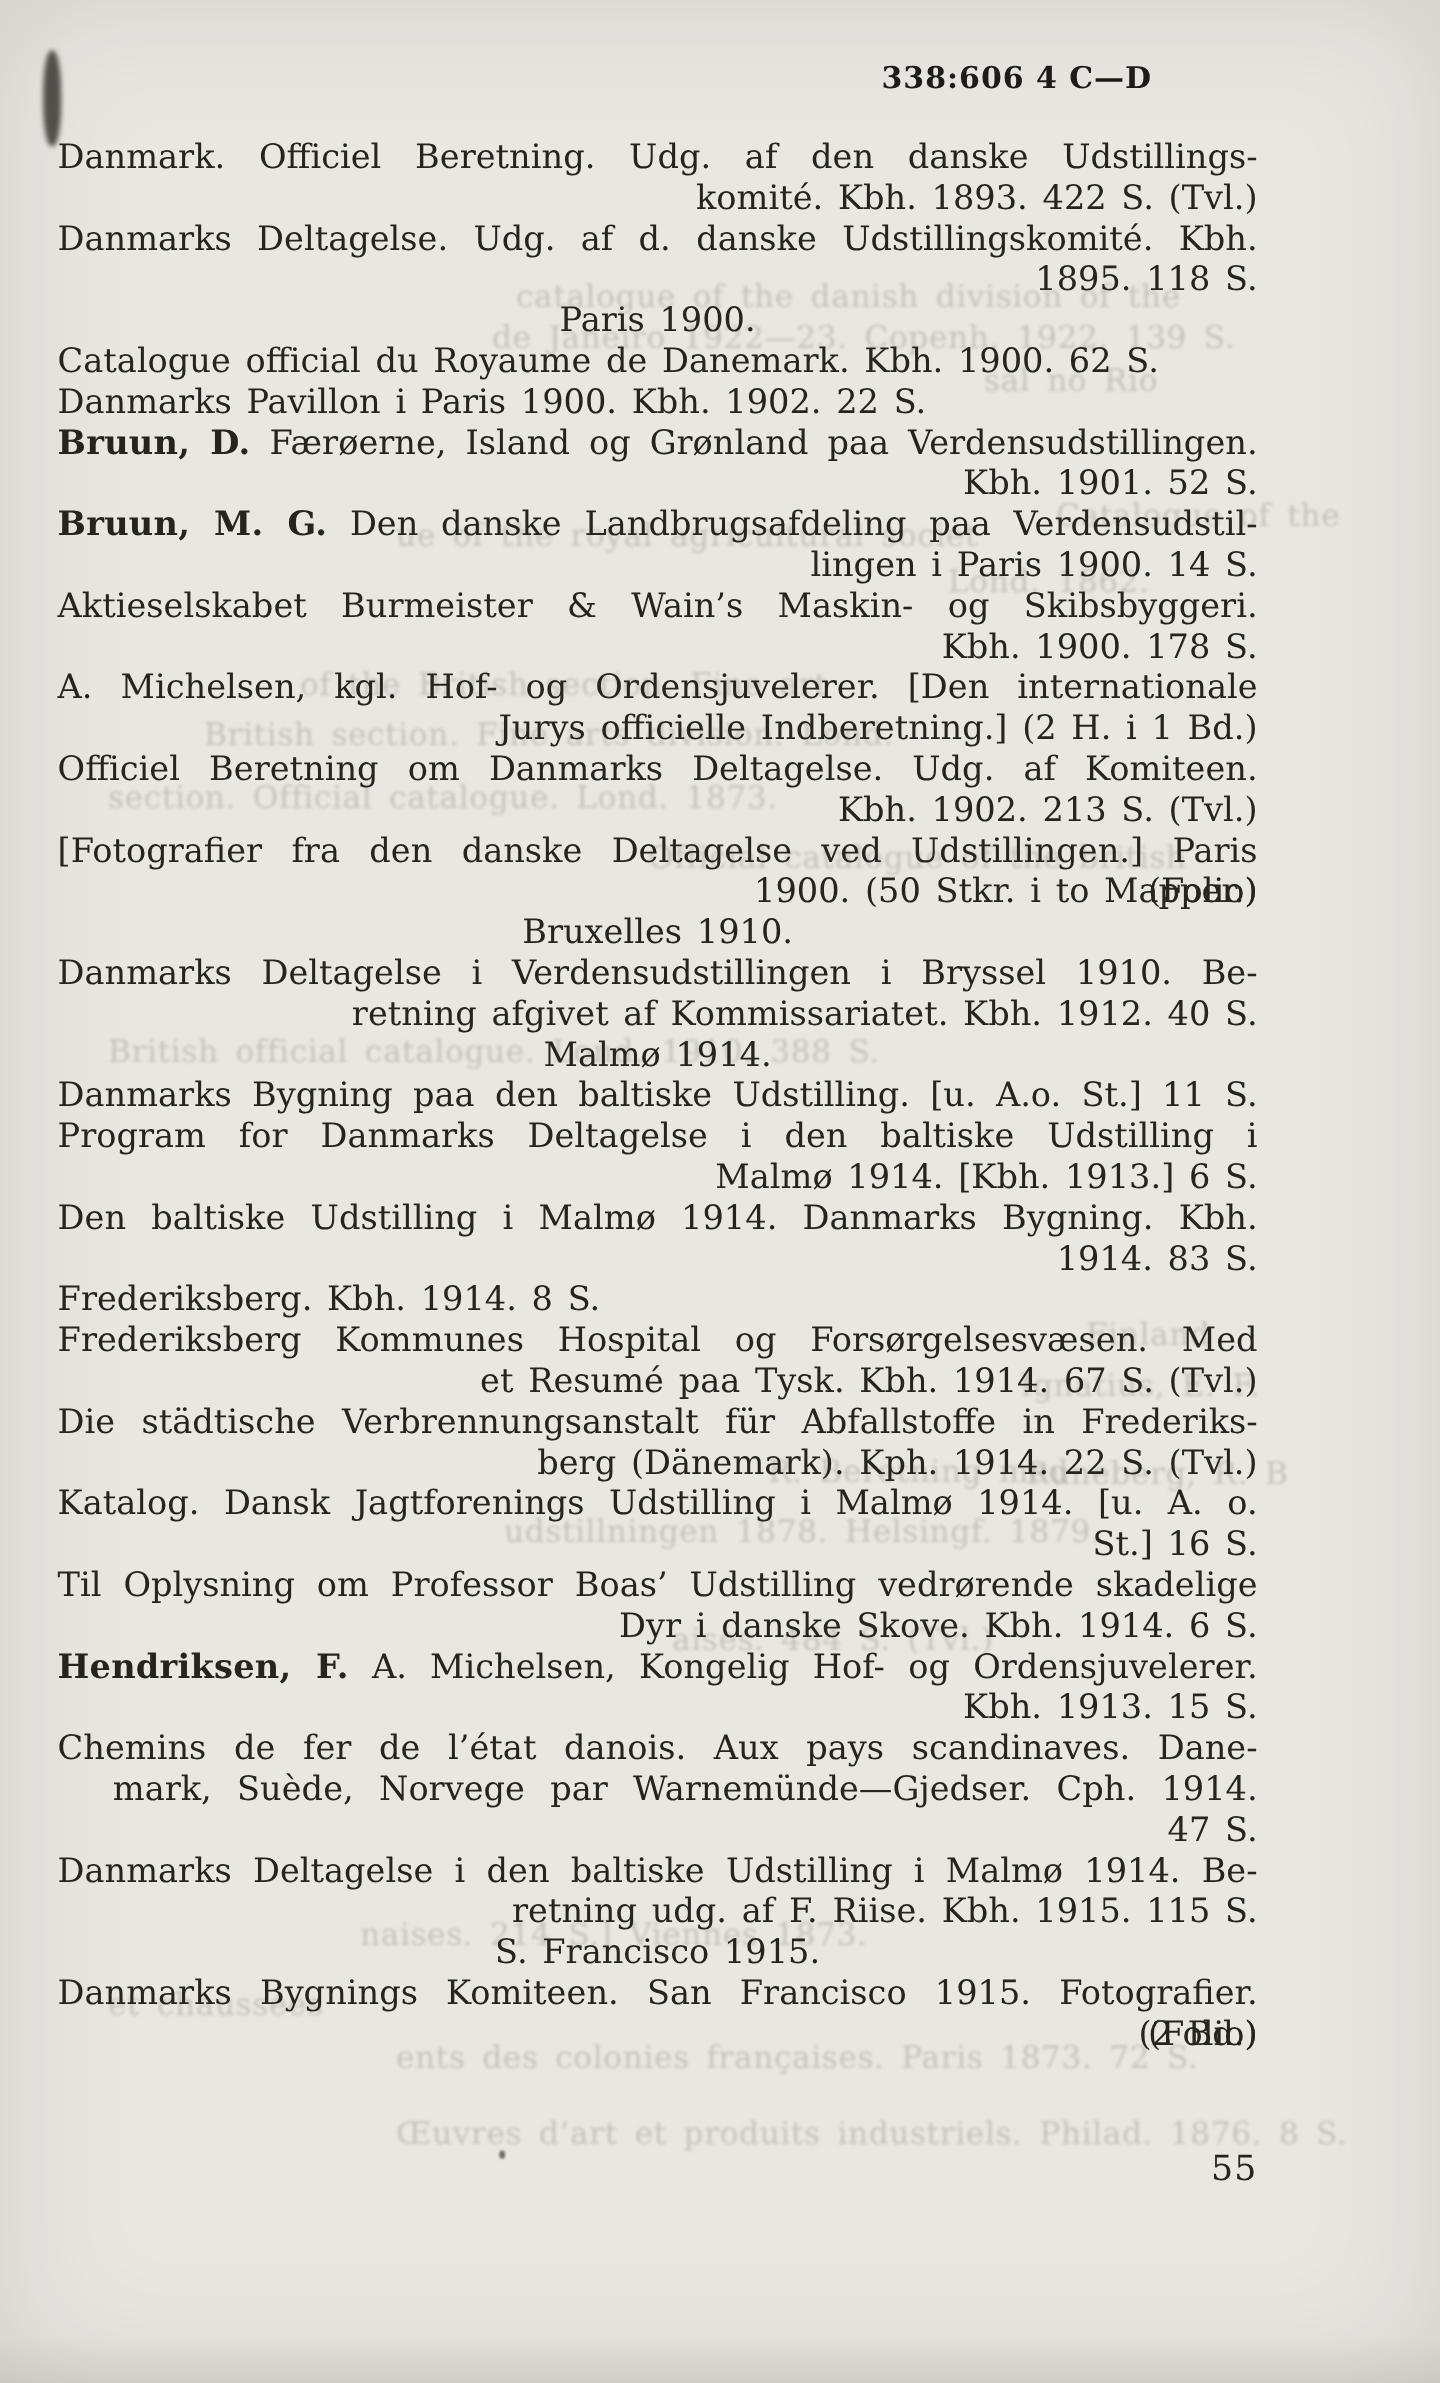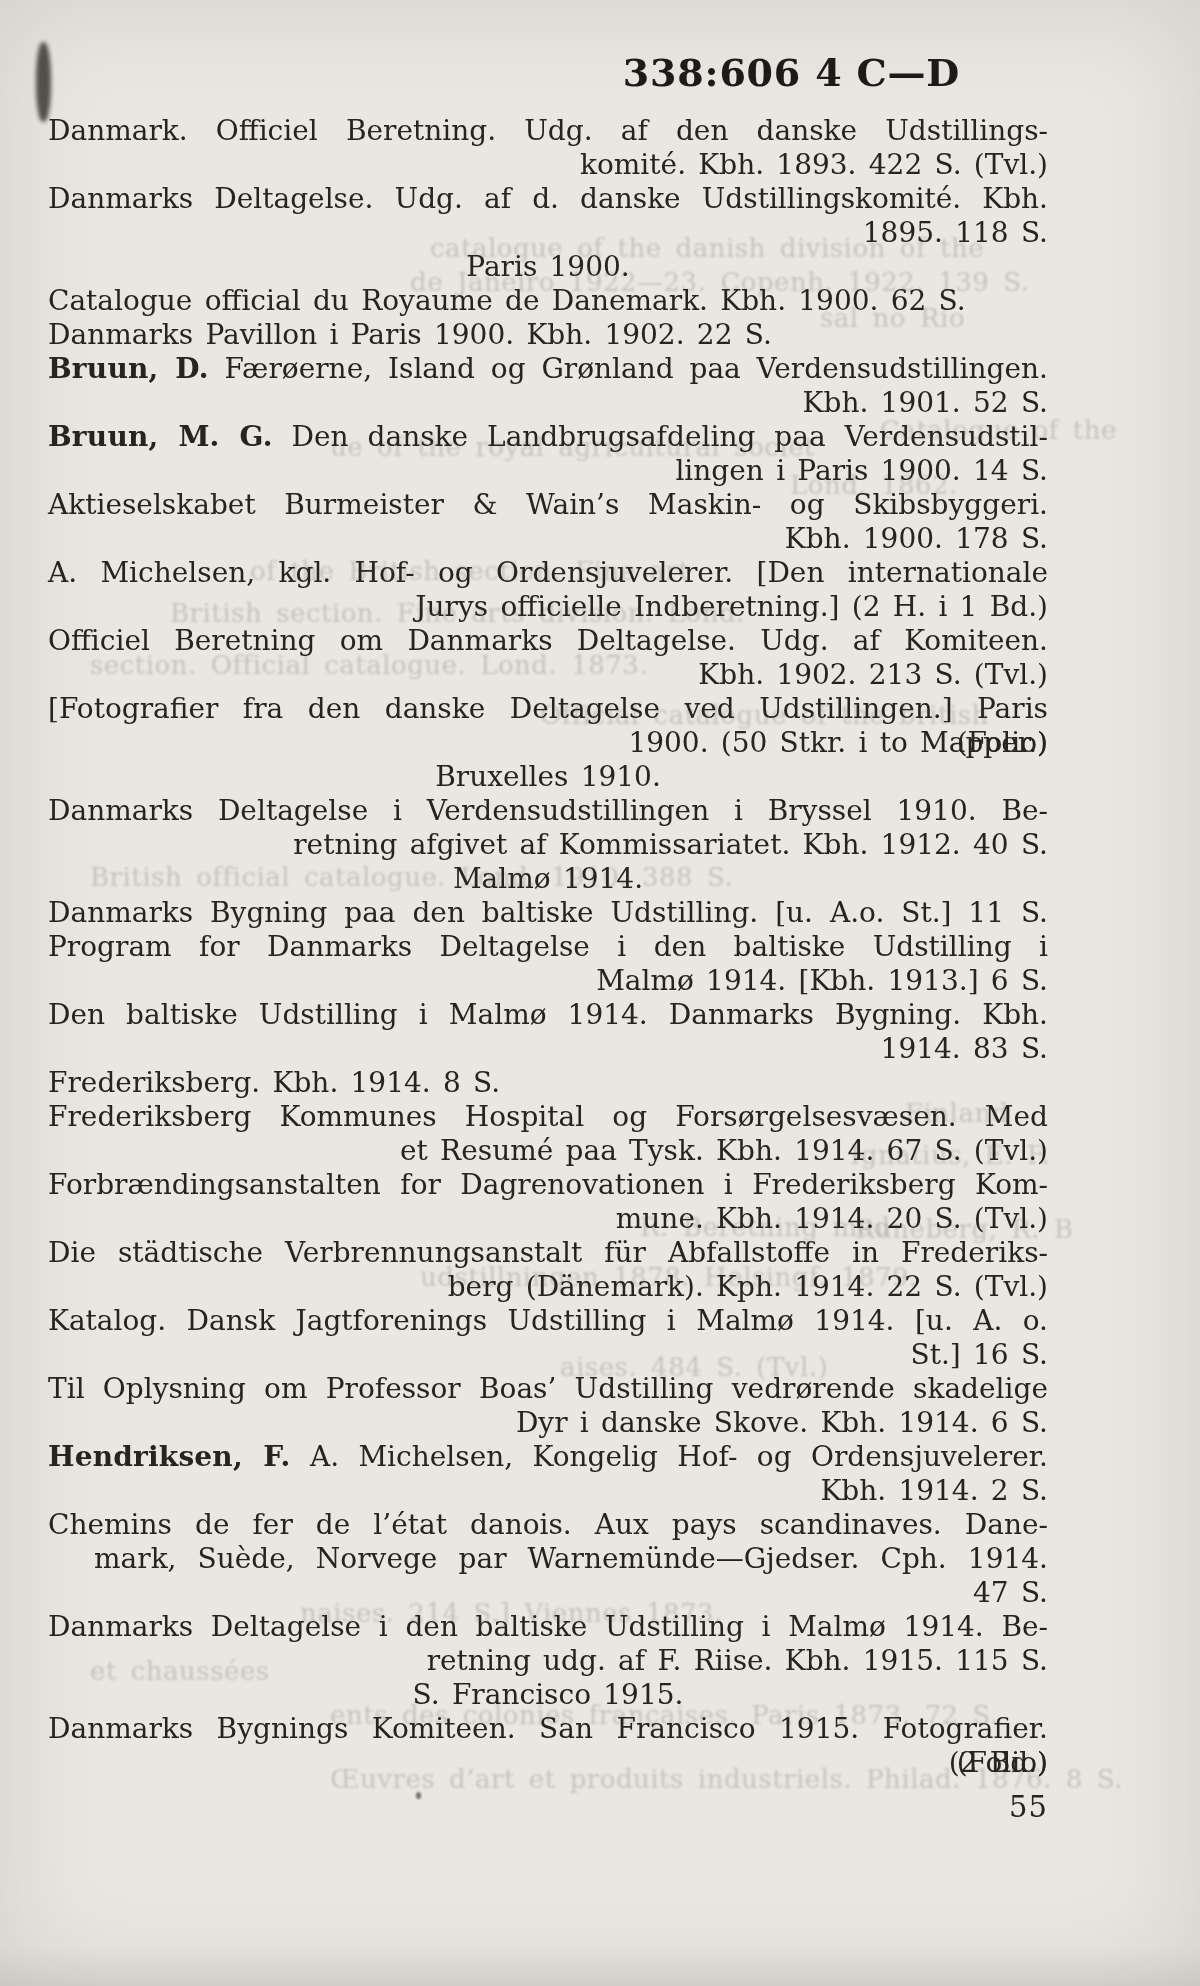--- a/index.html
+++ b/index.html
@@ -23,21 +23,21 @@
     position:absolute;left:36px;top:42px;width:15px;height:80px;z-index:3;
     background:#3a3833;border-radius:45%;filter:blur(2.2px);opacity:.85;
   }
   .speck{
     position:absolute;left:416px;top:1792px;width:5px;height:7px;z-index:3;
     background:#55514a;border-radius:50%;filter:blur(1px);opacity:.8;
   }
   .running-head{
     position:absolute;top:50px;left:48px;width:1000px;z-index:2;
     box-sizing:border-box;padding-right:88px;
-    text-align:right;font-weight:700;font-size:38px;letter-spacing:.8px;
+    text-align:right;font-weight:700;font-size:25px;letter-spacing:.8px;
     color:#1d1c19;
   }
   #content{
     position:absolute;left:48px;top:114px;width:1000px;z-index:2;
   }
   .entry{margin:0;}
   .entry.right .line{text-align:center;}
   .line{
     font-size:28px;line-height:34px;
     word-spacing:.12em;position:relative;
@@ -157,38 +157,34 @@
       <div class="line i">1914. 83 S.</div>
     </div>
     <div class="entry">
       <div class="line">Frederiksberg. Kbh. 1914. 8 S.</div>
     </div>
     <div class="entry">
       <div class="line j">Frederiksberg Kommunes Hospital og Forsørgelsesvæsen. Med</div>
       <div class="line i">et Resumé paa Tysk. Kbh. 1914. 67 S. (Tvl.)</div>
     </div>
     <div class="entry">
-      <div class="line j">Forbrændingsanstalten for Dagrenovationen i Frederiksberg Kom-</div>
-      <div class="line i">mune. Kbh. 1914. 20 S. (Tvl.)</div>
-    </div>
-    <div class="entry">
       <div class="line j">Die städtische Verbrennungsanstalt für Abfallstoffe in Frederiks-</div>
       <div class="line i">berg (Dänemark). Kph. 1914. 22 S. (Tvl.)</div>
     </div>
     <div class="entry">
       <div class="line j">Katalog. Dansk Jagtforenings Udstilling i Malmø 1914. [u. A. o.</div>
       <div class="line i">St.] 16 S.</div>
     </div>
     <div class="entry">
       <div class="line j">Til Oplysning om Professor Boas’ Udstilling vedrørende skadelige</div>
       <div class="line i">Dyr i danske Skove. Kbh. 1914. 6 S.</div>
     </div>
     <div class="entry">
       <div class="line j"><b>Hendriksen, F.</b> A. Michelsen, Kongelig Hof- og Ordensjuvelerer.</div>
-      <div class="line i">Kbh. 1914. 2 S.</div>
+      <div class="line i">Kbh. 1913. 15 S.</div>
     </div>
     <div class="entry">
       <div class="line j">Chemins de fer de l’état danois. Aux pays scandinaves. Dane-</div>
       <div class="line j i">mark, Suède, Norvege par Warnemünde—Gjedser. Cph. 1914.</div>
       <div class="line i">47 S.</div>
     </div>
     <div class="entry">
       <div class="line j">Danmarks Deltagelse i den baltiske Udstilling i Malmø 1914. Be-</div>
       <div class="line i">retning udg. af F. Riise. Kbh. 1915. 115 S.</div>
     </div>

